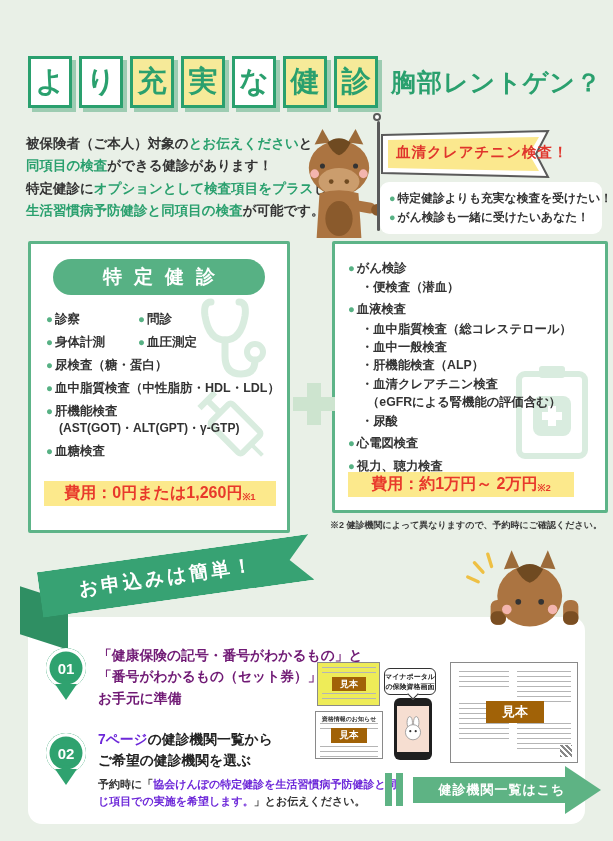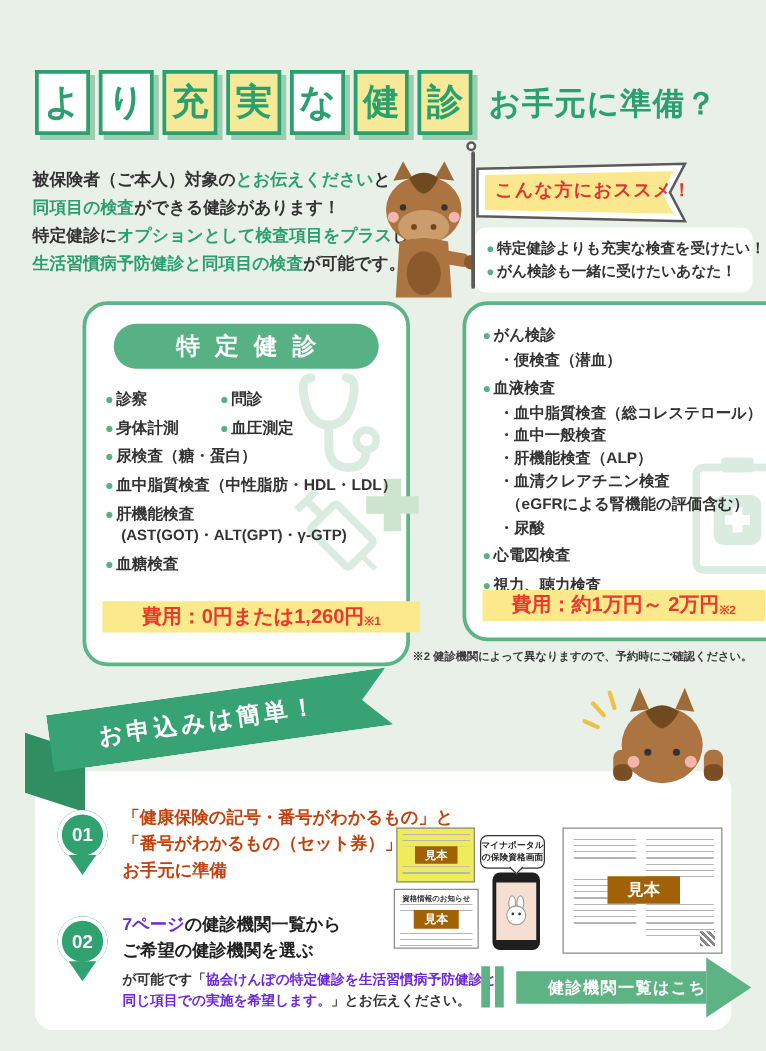--- a/index.html
+++ b/index.html
@@ -26,33 +26,33 @@
   .flag-pole { position:absolute; left:377px; top:121px; width:3px; height:110px; background:#5a5a5a; border-radius:2px; }
   .flag-knob { position:absolute; left:373px; top:113px; width:8px; height:8px; border:2px solid #5a5a5a; border-radius:50%; background:#fff; }
   .flag { position:absolute; left:380px; top:129px; width:172px; height:50px; }
   .flag-text { position:absolute; left:396px; top:143px; color:#e0352c; font-size:14.5px; letter-spacing:1px; }
 
   .reco-box { position:absolute; left:380px; top:182px; width:222px; height:52px; background:#fff; border-radius:9px; padding:7px 9px; }
   .reco-line { font-size:11.8px; color:#333; line-height:1.6; white-space:nowrap; }
   .gdot::before { content:"●"; color:#57b184; margin-right:2px; font-size:0.92em; }
 
   
-  .panel { position:absolute; background:#fff; border:3px solid #5db488; border-radius:20px;margin-left:38px; }
+  .panel { position:absolute; background:#fff; border:3px solid #5db488; border-radius:2px; }
   .tokutei { left:28px; top:241px; width:262px; height:292px; }
   .option  { left:332px; top:241px; width:276px; height:272px; }
 
   .tokutei-pill { margin:15px auto 0; width:212px; height:36px; background:#57b184; border-radius:18px;
                   color:#fff; font-size:19px; display:flex; align-items:center; justify-content:center;
                   letter-spacing:12px; padding-left:12px; }
   .tokutei-items { position:relative; z-index:2; padding:10px 0 0 15px; color:#333; font-size:12.5px; }
   .t-row { margin:6px 0; white-space:nowrap; }
   .t-cell { display:inline-block; width:92px; }
   .t-sub { padding-left:13px; font-size:12px; margin-top:-2px; }
 
-  .cost-bar { position:absolute; left:13px; bottom:24px; width:254px; height:25px; background:#fce98c;
+  .cost-bar { position:absolute; left:13px; bottom:24px; width:232px; height:25px; background:#fce98c;
               display:flex; align-items:center; justify-content:center; color:#e8392b; font-size:16px; z-index:2; white-space:nowrap; }
   .cost-note { font-size:9.5px; align-self:flex-end; margin-bottom:3px; }
   .option .cost-bar { bottom:13px; width:226px; }
 
   .option-items { position:relative; z-index:2; padding:11px 0 0 13px; color:#333; font-size:12.3px; }
   .o-label { margin-top:4px; line-height:1.55; white-space:nowrap; }
   .o-sub { padding-left:13px; line-height:1.5; white-space:nowrap; }
   .o-sub.indent { padding-left:19px; }
 
   .plus-icon { position:absolute; left:293px; top:383px; width:42px; height:42px; z-index:1; }
@@ -76,21 +76,21 @@
   .horse2 { position:absolute; left:462px; top:545px; width:124px; height:84px; z-index:3; }
 
   .pin { position:absolute; width:40px; height:40px; border-radius:50%; background:#2fa26f;
          box-shadow:inset 0 0 0 3.5px #fff, inset 0 0 0 7px #2fa26f;
          color:#fff; display:flex; align-items:center; justify-content:center; font-size:15px; z-index:3; }
   .pin::after { content:""; position:absolute; top:36px; left:50%; transform:translateX(-50%);
                 border-left:11px solid transparent; border-right:11px solid transparent; border-top:16px solid #2fa26f; }
   .pin-01 { left:46px; top:648px; }
   .pin-02 { left:46px; top:733px; }
 
-  .step1-text { position:absolute; left:98px; top:645px; font-size:13.8px; line-height:1.55; color:#c2410c; z-index:2;font-family:Liberation Mono, monospace; }
+  .step1-text { position:absolute; left:98px; top:645px; font-size:13.8px; line-height:1.55; color:#701a75; z-index:2; }
   .step2-text { position:absolute; left:98px; top:729px; font-size:13.8px; line-height:1.55; color:#222; z-index:2; white-space:nowrap; }
   .red { color:#6d28d9; }
   .step2-note { position:absolute; left:98px; top:776px; width:302px; font-size:11px; line-height:1.55; color:#333; z-index:2; }
 
   
   .doc { position:absolute; border:1px solid #8a8a8a; background:#fff; z-index:2; }
   .doc-yellow { left:317px; top:662px; width:63px; height:44px; background:#eeec58; }
   .doc-white  { left:315px; top:711px; width:68px; height:48px; }
   .doc-big    { left:450px; top:662px; width:128px; height:101px; }
   .mihon { position:absolute; background:#a16207; color:#fff; display:flex; align-items:center; justify-content:center; }
@@ -122,21 +122,21 @@
 
 
   <div class="title-row">
     <div class="tile">よ</div>
     <div class="tile">り</div>
     <div class="tile yellow">充</div>
     <div class="tile yellow">実</div>
     <div class="tile">な</div>
     <div class="tile yellow">健</div>
     <div class="tile yellow">診</div>
-    <div class="title-suffix">お手元に準備？</div>
+    <div class="title-suffix">胸部レントゲン？</div>
   </div>
 
   <div class="intro">
     <span>被保険者（ご本人）対象の</span><span class="green">とお伝えください</span><span>と</span><br>
     <span class="green">同項目の検査</span><span>ができる健診があります！</span><br>
     <span>特定健診に</span><span class="green">オプションとして検査項目をプラス</span><span>し、</span><br>
     <span class="green">生活習慣病予防健診と同項目の検査</span><span>が可能です。</span>
   </div>
 
   <svg class="horse1" viewBox="0 0 90 115">
@@ -155,21 +155,21 @@
     <ellipse cx="45" cy="94" rx="14" ry="18" fill="#8a5a2c"></ellipse>
     <rect x="56" y="74" width="28" height="11" rx="5.5" fill="#ab7441" transform="rotate(10 56 74)"></rect>
     <circle cx="84" cy="85" r="6" fill="#8a5a2c"></circle>
   </svg>
   <div class="flag-knob"></div>
   <div class="flag-pole"></div>
   <svg class="flag" viewBox="0 0 172 50">
     <path d="M2 6 L168 2 L156 25 L168 48 L2 44 Z" fill="#fff" stroke="#5a5a5a" stroke-width="2"></path>
     <path d="M8 11 L159 8 L149 25 L159 42 L8 39 Z" fill="#fbe88e"></path>
   </svg>
-  <div class="flag-text">こんな方におススメ！</div>
+  <div class="flag-text">血清クレアチニン検査！</div>
 
   <div class="reco-box">
     <div class="reco-line gdot">特定健診よりも充実な検査を受けたい！</div>
     <div class="reco-line gdot">がん検診も一緒に受けたいあなた！</div>
   </div>
 
   <div class="panel tokutei">
     <div class="tokutei-pill">特定健診</div>
     <svg class="watermark" style="right:14px; top:50px;" width="80" height="110" viewBox="0 0 80 110">
       <path d="M18 8 Q10 8 12 22 Q16 46 32 46 Q48 46 52 22 Q54 8 46 8" fill="none" stroke="#d9ecdf" stroke-width="7" stroke-linecap="round"></path>
@@ -311,21 +311,21 @@
   <div class="pin pin-02">
     <span>02</span>
   </div>
   <div class="step2-text">
     <div>
       <span class="red">7ページ</span><span>の健診機関一覧から</span>
     </div>
     <div>ご希望の健診機関を選ぶ</div>
   </div>
   <div class="step2-note">
-    <span>が可能です「</span><span class="red">協会けんぽの特定健診を生活習慣病予防健診と同じ項目での実施を希望します。</span><span>」とお伝えください。</span>
+    <span>予約時に「</span><span class="red">協会けんぽの特定健診を生活習慣病予防健診と同じ項目での実施を希望します。</span><span>」とお伝えください。</span>
   </div>
 
   <div class="cta-bar" style="left:385px; top:773px;"></div>
   <div class="cta-bar" style="left:396px; top:773px;"></div>
   <div class="cta-body">
     <span class="cta-text">健診機関一覧はこちら</span>
   </div>
   <div class="cta-head"></div>
 
 </div>

